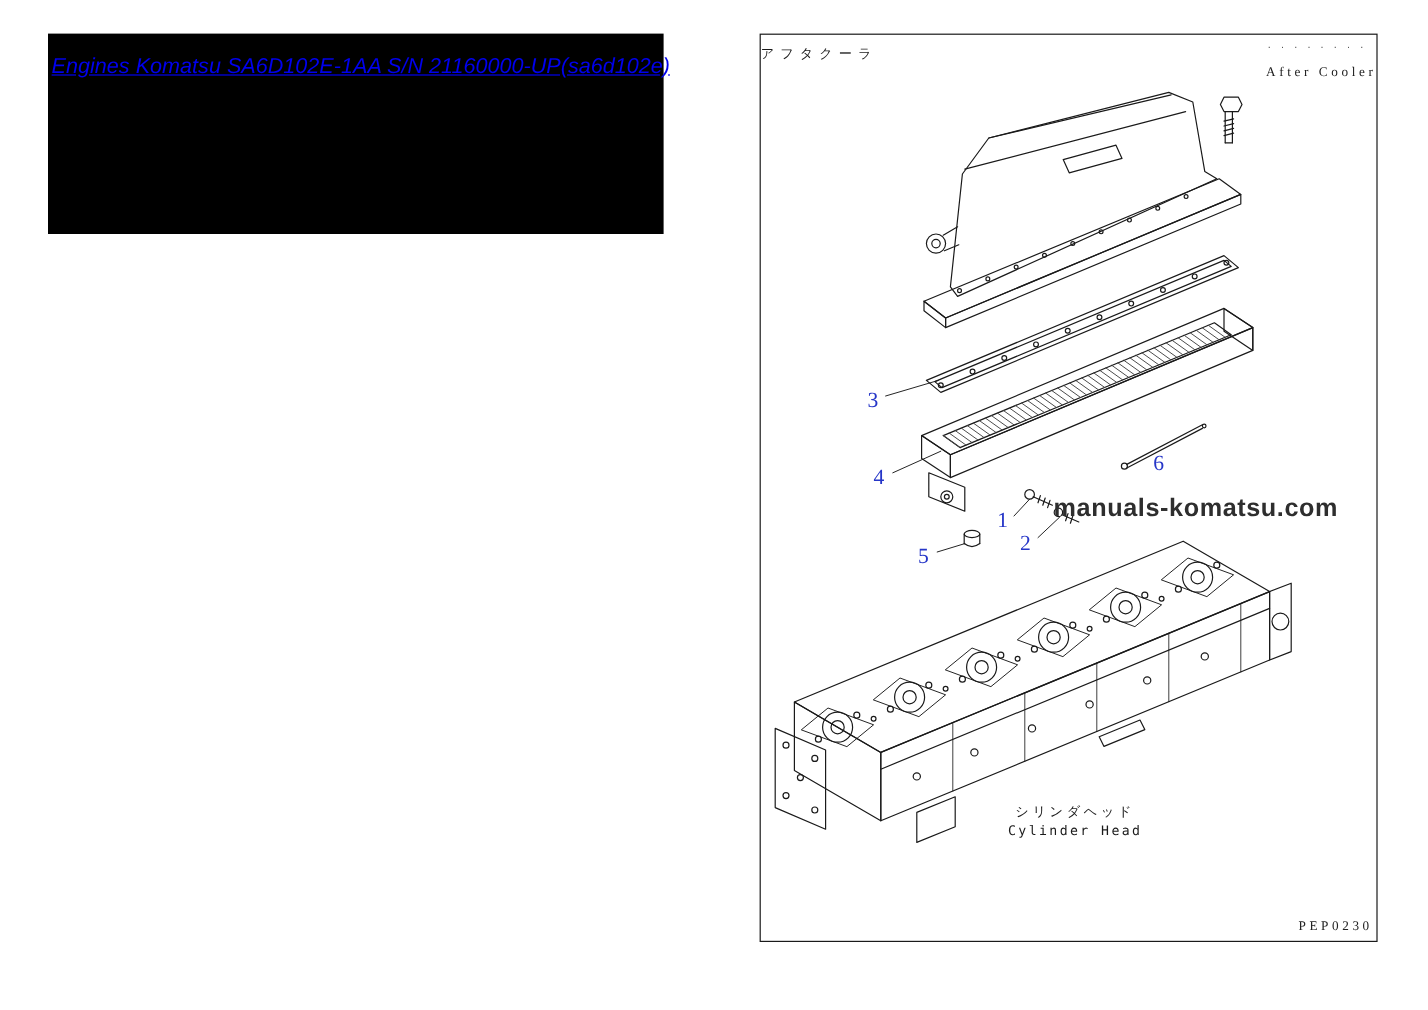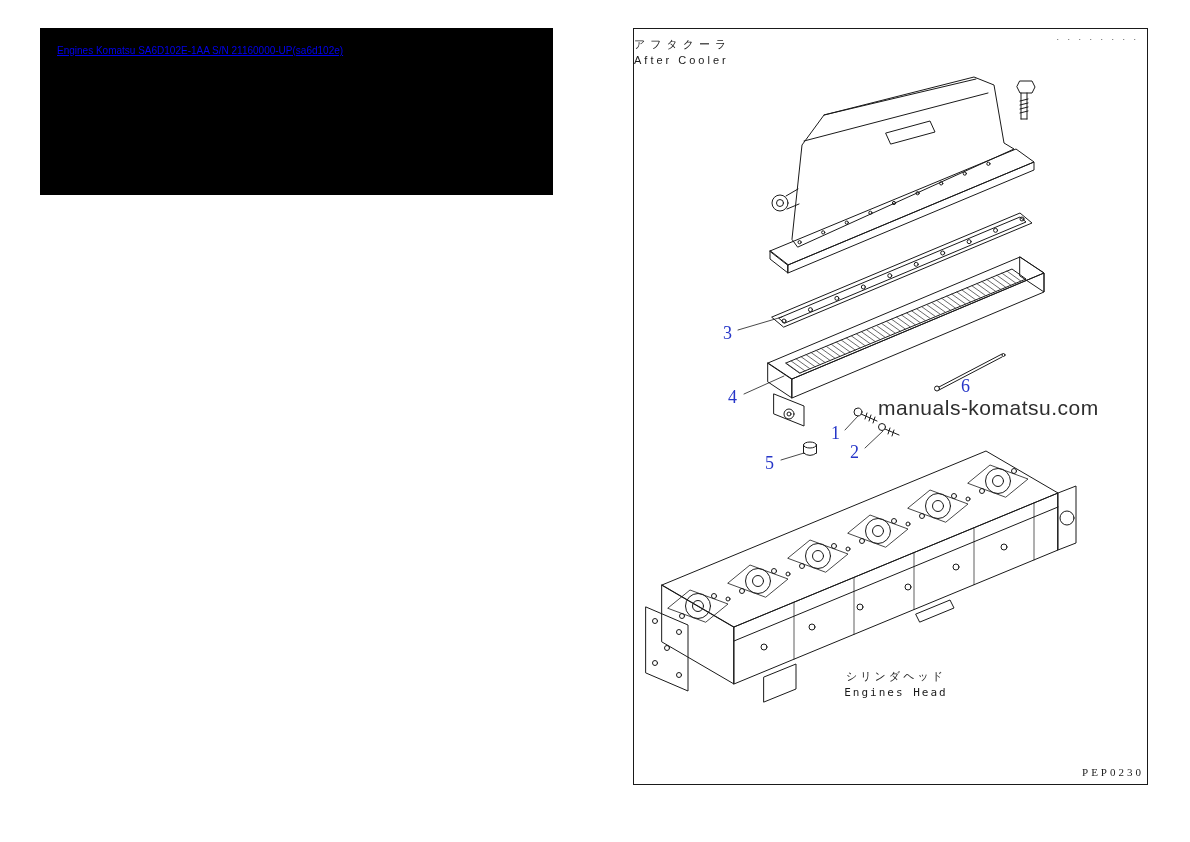--- a/index.html
+++ b/index.html
@@ -1,28 +1,28 @@
 <!DOCTYPE html>
 <html><head>
 <meta charset="utf-8">
 <style>
   * { margin:0; padding:0; box-sizing:border-box; }
   html,body { width:1190px; height:842px; background:#ffffff; font-family:"Liberation Sans", sans-serif; position:relative; overflow:hidden; }
 
   .black-panel { position:absolute; left:40px; top:28px; width:513px; height:167px; background:#000; }
-  .model-link { position:absolute; left:17px; top:17px; font-size:10px; white-space:nowrap; text-decoration:underline; cursor:pointer; }
+  .model-link { position:absolute; left:3px; top:17px; font-size:18px; white-space:nowrap; text-decoration:underline; cursor:pointer;font-style:italic; }
 
   .diagram-panel { position:absolute; left:633px; top:28px; width:515px; height:757px; border:1px solid #1a1a1a; background:#fff; }
   .drawing { position:absolute; left:0; top:0; }
 
   .corner-marks { position:absolute; right:8px; top:3px; font-size:9px; letter-spacing:3px; color:#555; }
   .jp-title { position:absolute; top:8px; left:0; width:100%; font-family:"DejaVu Sans Mono", monospace; font-size:11px; letter-spacing:5px; color:#1a1a1a; }
-  .en-title { position:absolute; top:25px; left:0; width:100%; text-align:left; font-family:Liberation Sans, sans-serif; font-size:11px; letter-spacing:3px; color:#1a1a1a; }
-
-  .watermark { position:absolute; left:244px; top:367px; font-size:21px; color:#2e2e2e; letter-spacing:0.5px; z-index:5; }
+  .en-title { position:absolute; top:25px; left:0; width:100%; text-align:right; font-family:Liberation Serif, serif; font-size:11px; letter-spacing:3px; color:#1a1a1a; }
+
+  .watermark { position:absolute; left:244px; top:383px; font-size:21px; color:#2e2e2e; letter-spacing:0.5px; z-index:5;font-weight:bold; }
 
   .callout { position:absolute; font-family:"Liberation Serif", serif; font-size:18px; line-height:20px; z-index:4; cursor:pointer; }
 
   .head-label { position:absolute; left:162px; top:640px; width:200px; text-align:center; color:#1a1a1a; }
   .head-jp { font-family:Liberation Mono, monospace; font-size:11px; letter-spacing:3px; }
   .head-en { font-family:"DejaVu Sans Mono", monospace; font-size:11px; letter-spacing:2px; margin-top:2px; }
 
   .fig-code { position:absolute; right:3px; bottom:6px; font-family:Liberation Serif, serif; font-size:11px; letter-spacing:3px; color:#222; white-space:nowrap; }
 </style>
 </head>
@@ -255,17 +255,17 @@
 
   <div class="callout" style="left: 197px; top: 394px; color: rgb(38, 54, 200);">1</div>
   <div class="callout" style="left: 216px; top: 413px; color: rgb(38, 54, 200);">2</div>
   <div class="callout" style="left: 89px; top: 294px; color: rgb(38, 54, 200);">3</div>
   <div class="callout" style="left: 94px; top: 358px; color: rgb(38, 54, 200);">4</div>
   <div class="callout" style="left: 131px; top: 424px; color: rgb(38, 54, 200);">5</div>
   <div class="callout" style="left: 327px; top: 347px; z-index: 3; color: rgb(38, 54, 200);">6</div>
 
   <div class="head-label">
     <div class="head-jp">シリンダヘッド</div>
-    <div class="head-en">Engines Head</div>
+    <div class="head-en">Cylinder Head</div>
   </div>
 
   <div class="fig-code">PEP0230</div>
 </div>
 
 </body></html>

